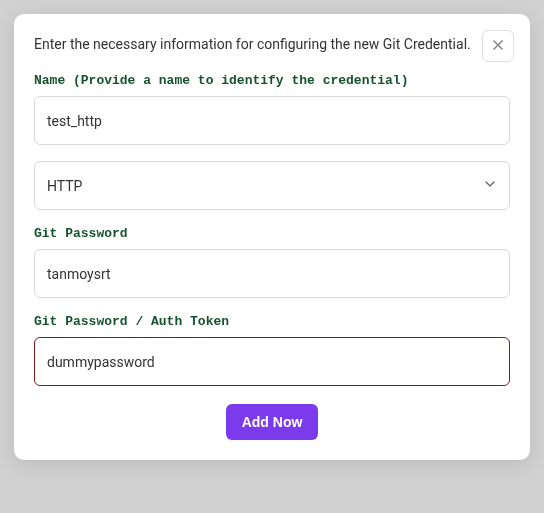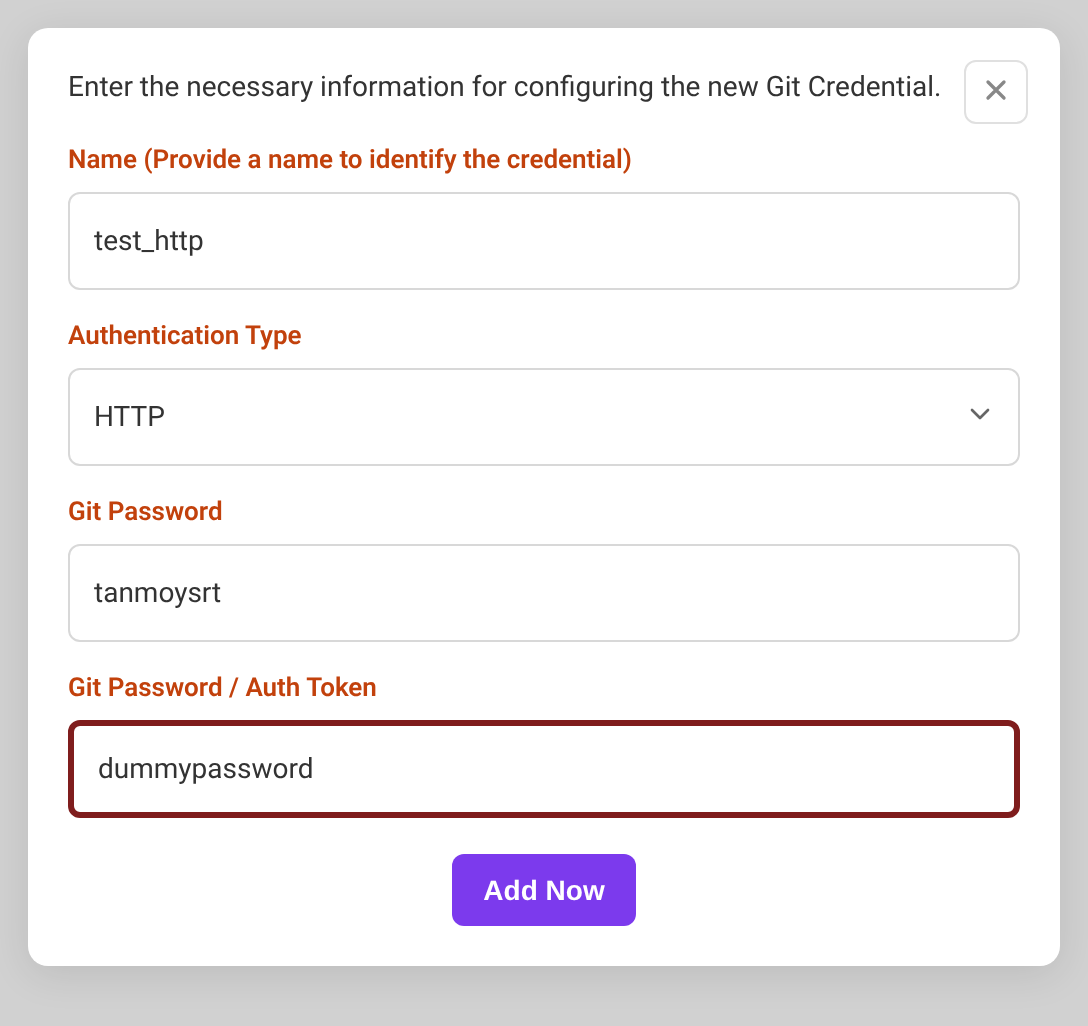--- a/index.html
+++ b/index.html
@@ -60,37 +60,38 @@
       stroke: #888;
       stroke-width: 2.5;
     }
     .form-group {
       margin-bottom: 16px;
     }
     .form-label {
       display: block;
       font-size: 13px;
       font-weight: 600;
-      color: #c2410c;
+      color: #14532d;
       margin-bottom: 8px;
+      font-family: Liberation Mono, monospace;
     }
     .form-input, .form-select {
       width: 100%;
       height: 49px;
       padding: 8px 12px;
       font-size: 14px;
       color: #333;
       background: #fff;
       border: 1px solid #d8d8d8;
       border-radius: 6px;
       outline: none;
       font-family: inherit;
     }
     .form-input.focused {
-      border: 3px solid #7f1d1d;
+      border: 1px solid #7f1d1d;
       box-shadow: 0 0 0 0px rgba(124, 58, 237, 0.15);
     }
     .form-select-wrapper {
       position: relative;
     }
     .form-select {
       appearance: none;
       -webkit-appearance: none;
       padding-right: 52px;
       cursor: pointer;
@@ -138,21 +139,20 @@
       </span>
     </button>
   </div>
 
   <div class="form-group">
     <label class="form-label">Name (Provide a name to identify the credential)</label>
     <input type="text" class="form-input" value="test_http" style="">
   </div>
 
   <div class="form-group">
-    <label class="form-label">Authentication Type</label>
     <div class="form-select-wrapper">
       <select class="form-select">
         <option>HTTP</option>
       </select>
       <span class="select-chevron">
         <svg viewBox="0 0 24 24" fill="none">
             <path d="M6 9l6 6 6-6" stroke-linecap="round" stroke-linejoin="round"></path>
           </svg>
       </span>
     </div>

